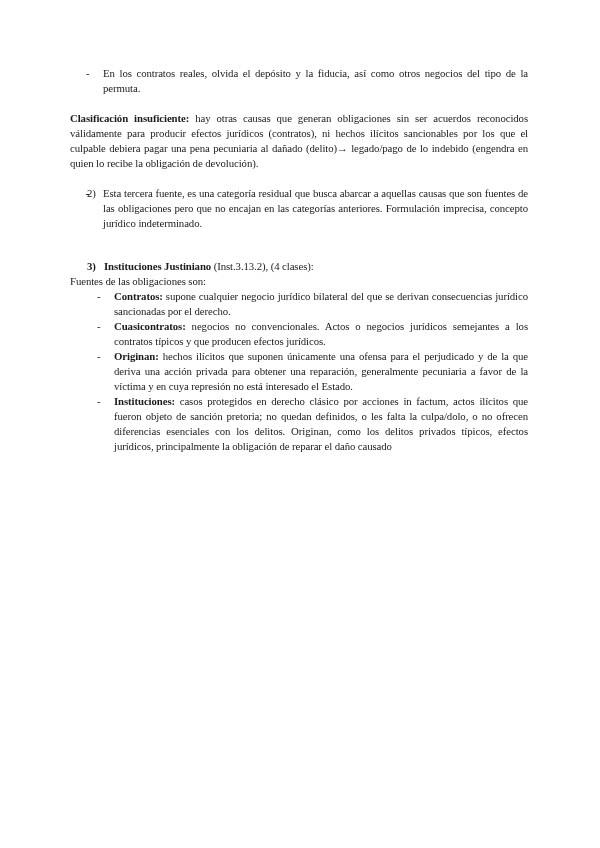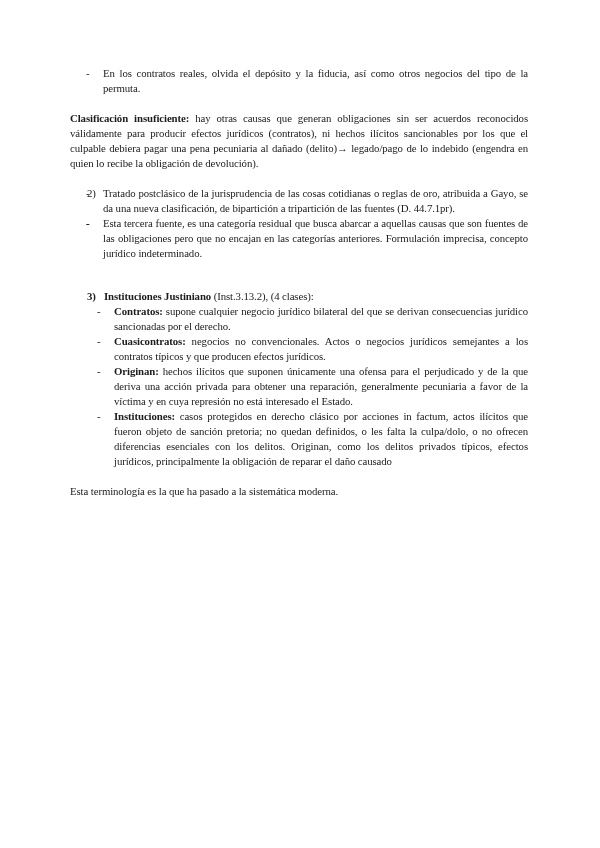--- a/index.html
+++ b/index.html
@@ -85,36 +85,36 @@
       <span>hay otras causas que generan obligaciones sin ser acuerdos reconocidos válidamente para producir efectos jurídicos (contratos), ni hechos ilícitos sancionables por los que el culpable debiera pagar una pena pecuniaria al dañado (delito)→ legado/pago de lo indebido (engendra en quien lo recibe la obligación de devolución).</span>
     </p>
 
     <div class="num-item mt-blank">
       <span class="num">2)</span>
     </div>
 
     <ul class="dash-list lvl1">
       <li>
         <span class="marker">-</span>
-        <span>Tratado postclásico de la jurisprudencia de las cosas cotidianas o reglas de oro, atribuida a Gayo, se da una nueva clasificación, de bipartición a tripartición de las fuentes (D. 44.7.1pr).</span>
       </li>
       <li>
         <span class="marker">-</span>
       </li>
       <li>
         <span class="marker">-</span>
         <span>Esta tercera fuente, es una categoría residual que busca abarcar a aquellas causas que son fuentes de las obligaciones pero que no encajan en las categorías anteriores. Formulación imprecisa, concepto jurídico indeterminado.</span>
       </li>
     </ul>
 
     <div class="num-item mt-big">
       <span class="num b">3)</span>
       <span><span class="b">Instituciones Justiniano</span><span> (Inst.3.13.2), (4 clases):</span></span>
     </div>
 
+    <p>Fuentes de las obligaciones son:</p>
 
     <ul class="dash-list lvl2">
       <li>
         <span class="marker">-</span>
         <span class="b">Contratos:</span>
         <span>supone cualquier negocio jurídico bilateral del que se derivan consecuencias jurídico sancionadas por el derecho.</span>
       </li>
       <li>
         <span class="marker">-</span>
         <span class="b">Cuasicontratos:</span>
@@ -126,16 +126,15 @@
         <span>hechos ilícitos que suponen únicamente una ofensa para el perjudicado y de la que deriva una acción privada para obtener una reparación, generalmente pecuniaria a favor de la víctima y en cuya represión no está interesado el Estado.</span>
       </li>
       <li>
         <span class="marker">-</span>
         <span class="b">Instituciones:</span>
         <span>casos protegidos en derecho clásico por acciones in factum, actos ilícitos que fueron objeto de sanción pretoria; no quedan definidos, o les falta la culpa/dolo, o no ofrecen diferencias esenciales con los delitos. Originan, como los delitos privados típicos, efectos jurídicos, principalmente la obligación de reparar el daño causado</span>
       </li>
     </ul>
 
 
-    <p class="mt-blank">Esta terminología es la que ha pasado a la sistemática moderna.</p>
 
   </div>
 </div>
 
 </body></html>

